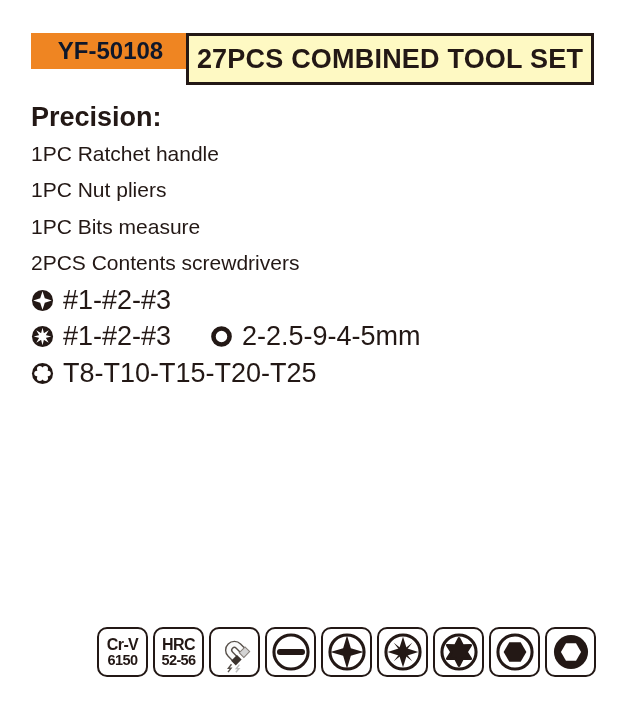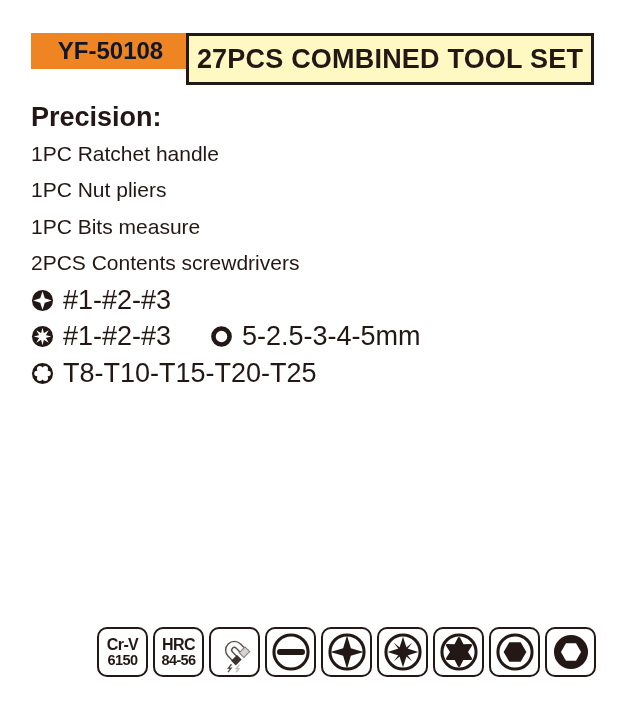--- a/index.html
+++ b/index.html
@@ -91,21 +91,21 @@
   </svg>
             </span>
             <span>#1-#2-#3</span>
           </span>
           <span class="bit-cell c1">
             <span class="bit-icon">
               <svg width="23" height="23" viewBox="0 0 24 24">
     <circle cx="12" cy="12" r="8.4" fill="none" stroke="#231815" stroke-width="4.8"></circle>
   </svg>
             </span>
-            <span>5-2.5-3-4-5mm</span>
+            <span>2-2.5-9-4-5mm</span>
           </span>
         </div>
         <div class="bit-row">
           <span class="bit-cell c0">
             <span class="bit-icon">
               <svg width="23" height="23" viewBox="0 0 24 24">
     <circle cx="12" cy="12" r="11" fill="#231815"></circle>
     <circle cx="12" cy="12" r="6.2" fill="#fff"></circle>
     <circle cx="17.7" cy="12" r="2.9" fill="#fff"></circle>
     <circle cx="14.85" cy="16.94" r="2.9" fill="#fff"></circle>
@@ -121,21 +121,21 @@
       </div>
   </section>
 
   <footer class="badges" id="badges">
       <div class="badge">
         <div class="l1">Cr-V</div>
         <div class="l2">6150</div>
       </div>
       <div class="badge">
         <div class="l1">HRC</div>
-        <div class="l2">84-56</div>
+        <div class="l2">52-56</div>
       </div>
       <div class="badge">
         <svg width="42" height="42" viewBox="0 0 48 48">
     <g transform="rotate(-45 24 24) translate(1 -2)">
       <path d="M14 34 L14 24 A10 10 0 0 1 34 24 L34 34 L27 34 L27 24 A3 3 0 0 0 21 24 L21 34 Z" fill="#fafafa" stroke="#57504a" stroke-width="1.6"></path>
       <rect x="12.8" y="30" width="9.4" height="7.5" fill="#3b332e"></rect>
       <rect x="25.8" y="30" width="9.4" height="7.5" fill="#d4d4d4" stroke="#857e78" stroke-width="1.2"></rect>
     </g>
     <path d="M20 38 L16.5 42.5 L19.5 42.5 L16 47" fill="none" stroke="#57504a" stroke-width="1.6"></path>
     <path d="M29 38.5 L25.5 43 L28.5 43 L25 47.2" fill="none" stroke="#bdbdbd" stroke-width="1.6"></path>

